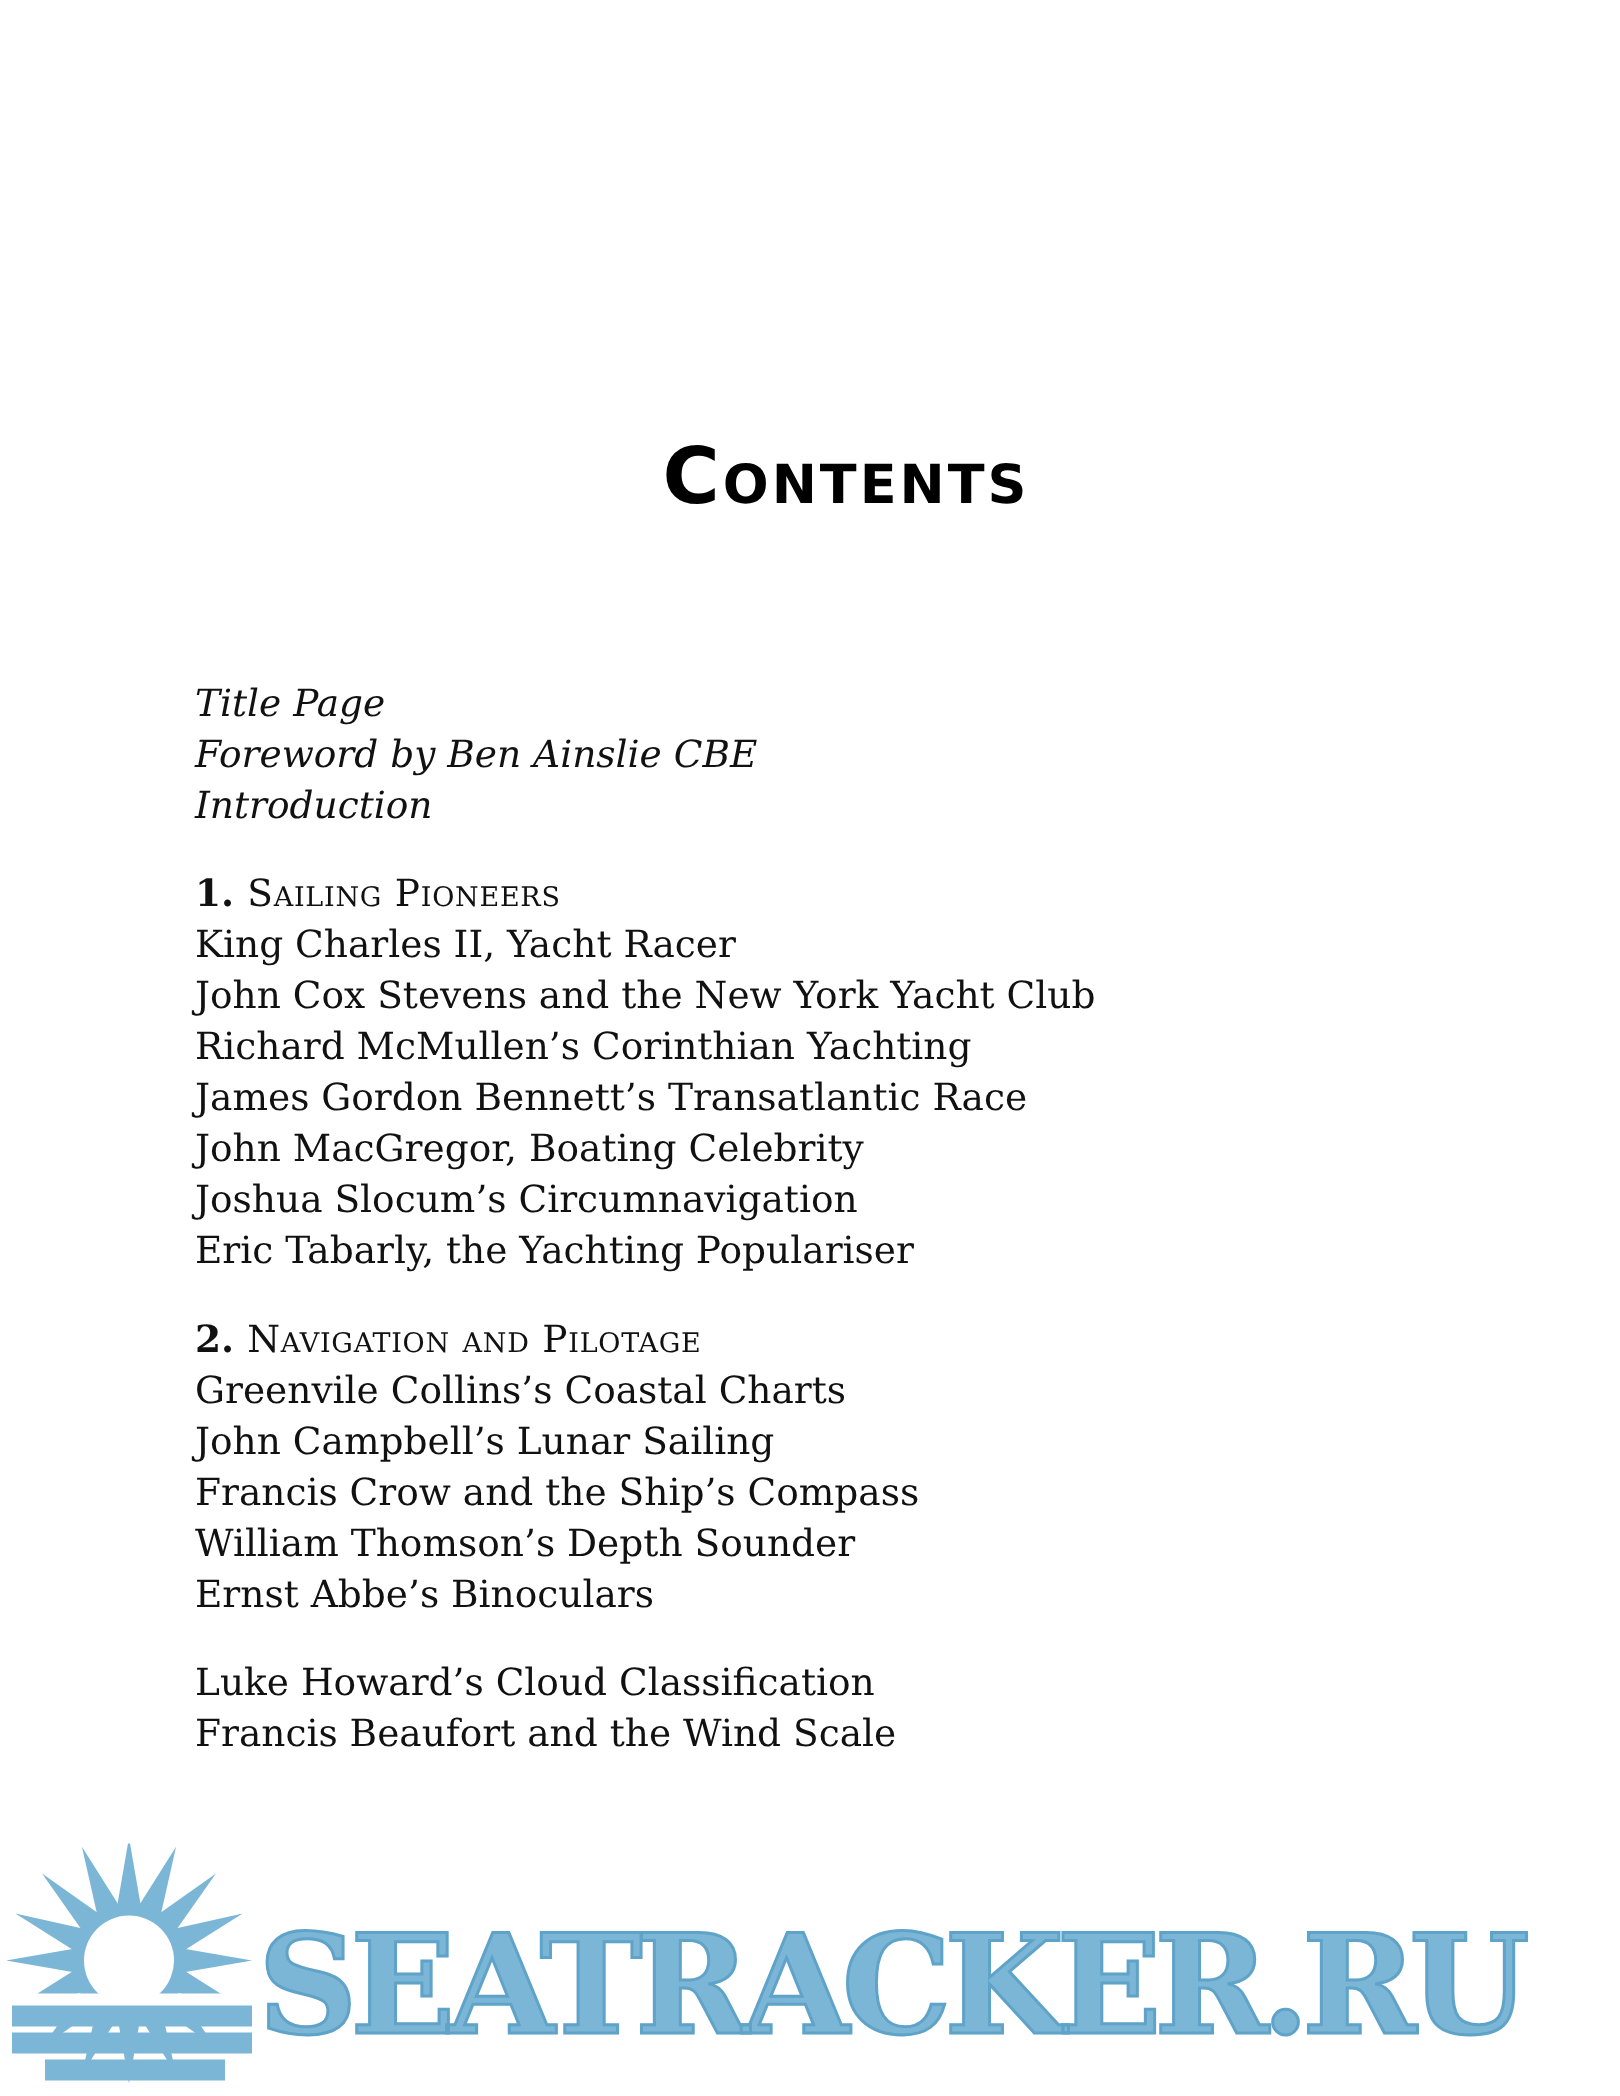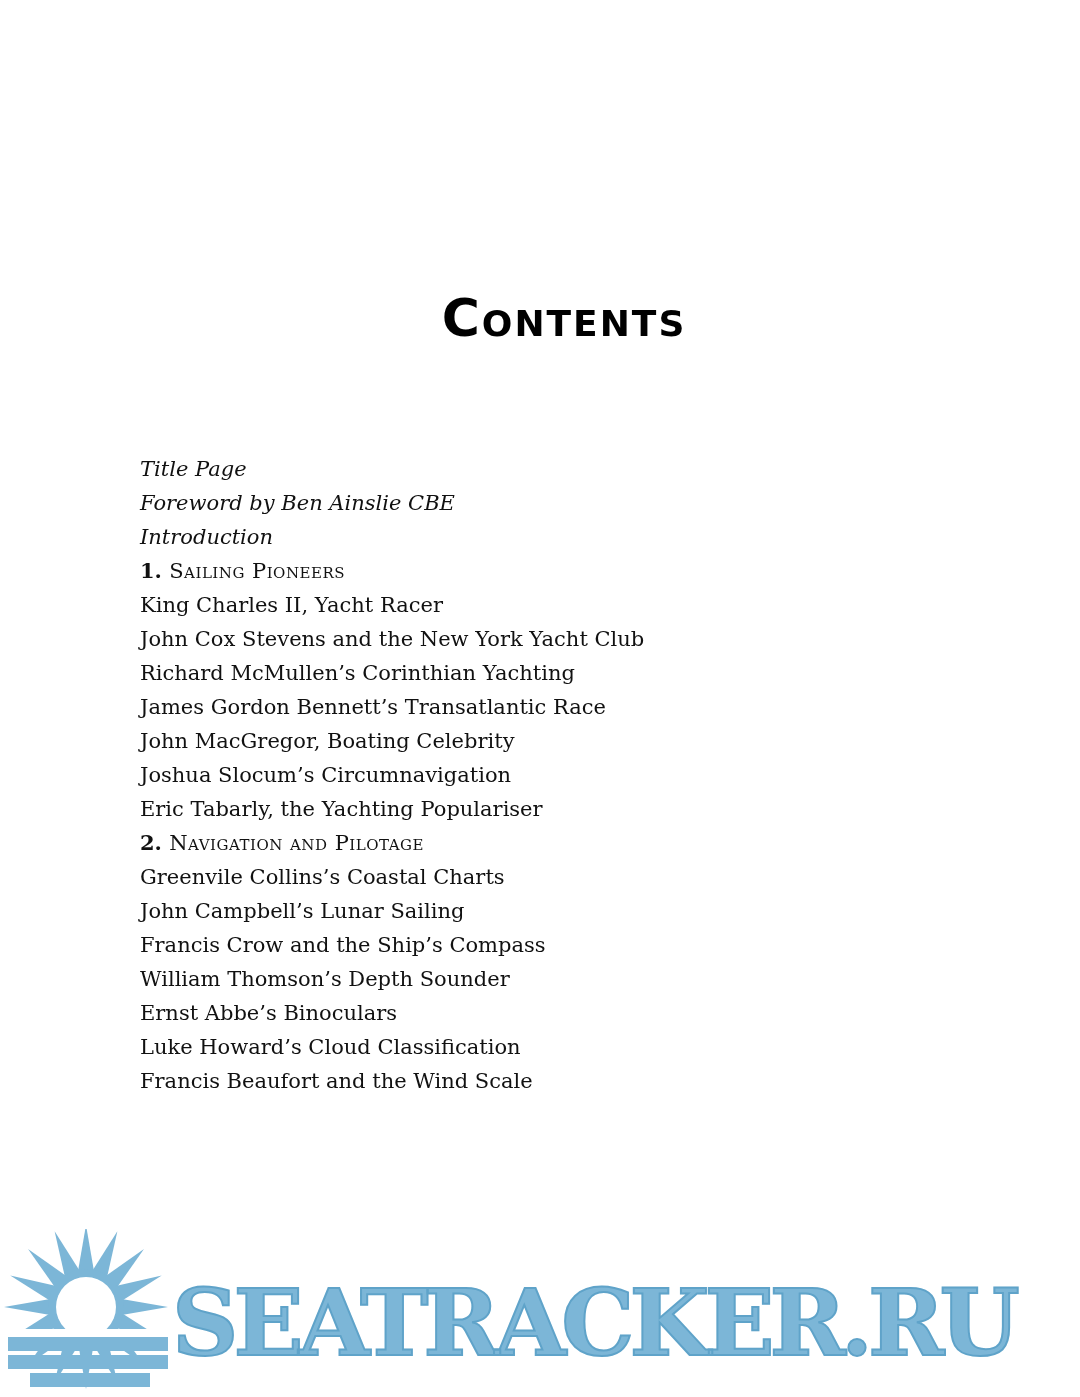--- a/index.html
+++ b/index.html
@@ -9,25 +9,25 @@
     font-family:"DejaVu Serif","Liberation Serif",serif;
   }
   .doc-title{
     position:absolute;top:288px;left:0;width:1080px;
     text-align:center;
     font-family:"DejaVu Sans","Liberation Sans",sans-serif;
     font-weight:700;font-size:52px;letter-spacing:2px;
     font-variant:small-caps;color:#000;padding-left:24px;
   }
   .content{
-    position:absolute;left:140px;top:452px;width:860px;
-    font-size:21px;line-height:34px;color:#111;
+    position:absolute;left:130px;top:452px;width:860px;
+    font-size:25px;line-height:34px;color:#111;
   }
   .fm-line{font-style:italic;}
-  .section{}
+  .section{margin-top:25px;}
   .section-header{white-space:nowrap;}
   .section-number{font-weight:700;}
   .section-title{font-variant:small-caps;letter-spacing:0.5px;}
   .entry{white-space:nowrap;}
   
   .watermark{
     position:absolute;left:0;bottom:0;width:1016px;height:170px;
     pointer-events:none;
   }
   .watermark-text{

